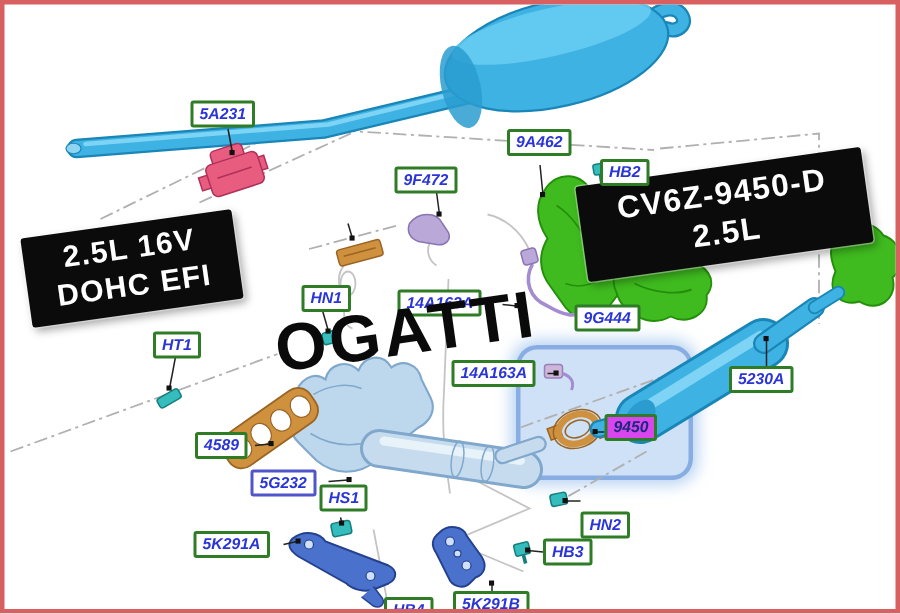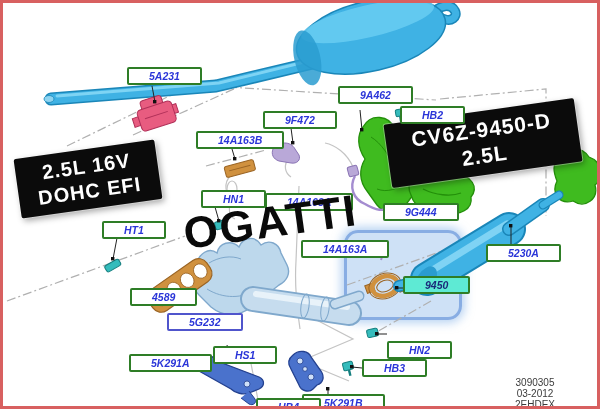--- a/index.html
+++ b/index.html
@@ -6,24 +6,24 @@
   .frame{
     position:relative;width:600px;height:409px;box-sizing:border-box;
     border:3px solid #d86060;background:#fff;overflow:hidden;
     font-family:"Liberation Sans",sans-serif;
   }
   
   .lbl{
     position:absolute;z-index:5;background:#fff;
     border:2px solid #2e7d26;border-radius:2px;
     color:#2a35d8;font:bold italic 10.5px "Liberation Sans",sans-serif;
-    padding:1px 20px;white-space:nowrap;line-height:12px;
+    padding:1px 4px;white-space:nowrap;line-height:12px;
   }
   .lbl.alt{border-color:#5055cc;font-style:italic;}
-  .lbl.olive{background:#5eead4;color:#1a2a7a;border-color:#2e7d26;}
+  .lbl.olive{background:#d946ef;color:#1a2a7a;border-color:#2e7d26;}
   
   .callout{
     position:absolute;z-index:4;background:#0b0b0b;color:#fff;
     display:flex;flex-direction:column;justify-content:center;align-items:center;
     border-radius:2px;box-shadow:0 0 0 1px rgba(255,255,255,.35),2px 3px 6px rgba(0,0,0,.35);
     text-align:center;
   }
   .callout .l1,.callout .l2{font-weight:bold;letter-spacing:1px;line-height:1.25;}
   .callout.engine{left:14px;top:146px;width:142px;height:60px;transform:rotate(-8deg);}
   .callout.engine .l1,.callout.engine .l2{font-size:20px;}
@@ -245,40 +245,34 @@
     <div class="l1">2.5L 16V</div>
     <div class="l2">DOHC EFI</div>
   </div>
   <div class="callout partnum">
     <div class="l1">CV6Z-9450-D</div>
     <div class="l2">2.5L</div>
   </div>
 
   <div class="lbl" style="left:124px;top:64px">5A231</div>
   <div class="lbl" style="left:260px;top:108px">9F472</div>
-  <div class="lbl" style="left:193px;top:128px">14A163B</div>
   <div class="lbl" style="left:335px;top:83px">9A462</div>
   <div class="lbl" style="left:397px;top:103px">HB2</div>
   <div class="lbl" style="left:198px;top:187px">HN1</div>
   <div class="lbl" style="left:262px;top:190px">14A163A</div>
   <div class="lbl" style="left:380px;top:200px">9G444</div>
   <div class="lbl" style="left:99px;top:218px">HT1</div>
   <div class="lbl" style="left:298px;top:237px">14A163A</div>
   <div class="lbl" style="left:483px;top:241px">5230A</div>
   <div class="lbl" style="left:127px;top:285px">4589</div>
   <div class="lbl olive" style="left:400px;top:273px">9450</div>
   <div class="lbl alt" style="left:164px;top:310px">5G232</div>
-  <div class="lbl" style="left:210px;top:343px">HS1</div>
+  <div class="lbl" style="left:210px;top:320px">HS1</div>
   <div class="lbl" style="left:126px;top:351px">5K291A</div>
   <div class="lbl" style="left:384px;top:338px">HN2</div>
   <div class="lbl" style="left:359px;top:356px">HB3</div>
   <div class="lbl" style="left:299px;top:391px">5K291B</div>
   <div class="lbl" style="left:253px;top:395px">HB4</div>
 
   <div class="watermark">OGATTI</div>
 
-  <div class="footer">
-    <div>3090305</div>
-    <div>03-2012</div>
-    <div>2EHDEX</div>
-  </div>
 
 </div>
 
 </body></html>

